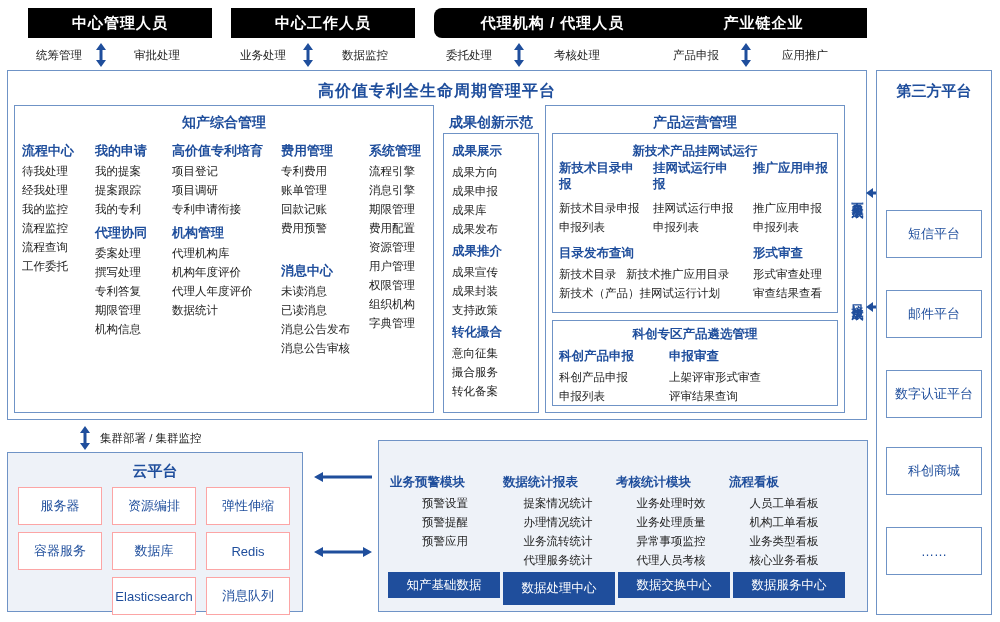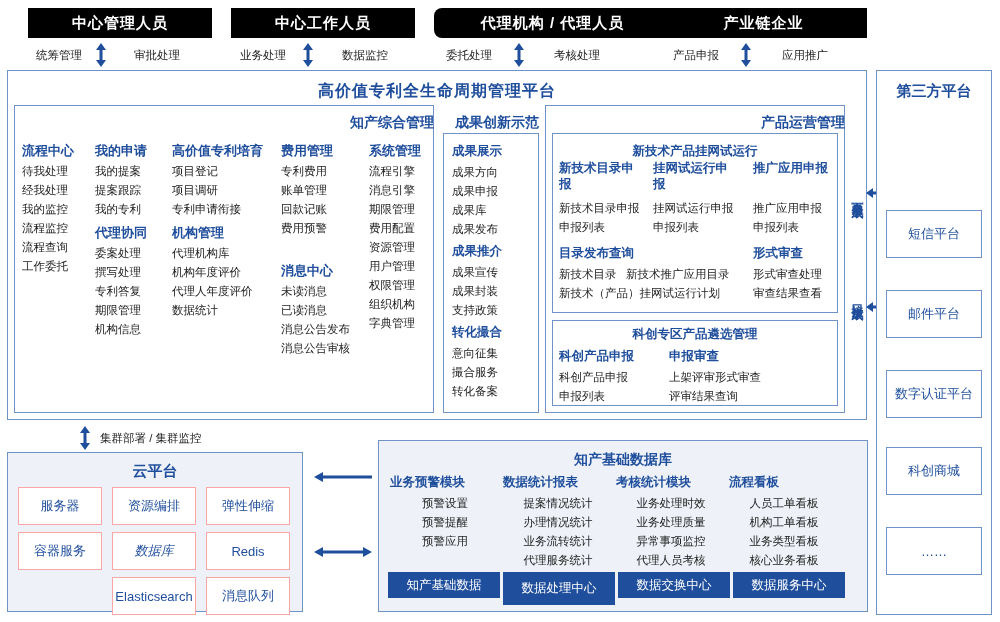--- a/index.html
+++ b/index.html
@@ -10,21 +10,21 @@
 
   
   .rolebar{background:#000000;color:#fff;font-size:15px;font-weight:bold;display:flex;align-items:center;justify-content:center;letter-spacing:1px;}
   .rolesub{font-size:11.5px;color:#222;display:flex;align-items:center;justify-content:center;}
 
   
   .platform{border:1px solid #6f93c6;background:#fff;}
   .platform-title{font-size:16px;font-weight:bold;color:#1f4e9c;text-align:center;letter-spacing:1px;}
 
   .panel{border:1px solid #6f93c6;background:#fff;}
-  .panel-title{font-size:14px;font-weight:bold;color:#1f4e9c;text-align:right;}
+  .panel-title{font-size:14px;font-weight:bold;color:#1f4e9c;text-align:center;}
 
   .colhead{font-size:13px;font-weight:bold;color:#1f4e9c;}
   .item{font-size:11.5px;color:#222;line-height:19px;white-space:nowrap;}
 
   .blockhead{font-size:12.5px;font-weight:bold;color:#1f4e9c;text-align:center;}
   .subhead{font-size:12.5px;font-weight:bold;color:#1f4e9c;}
 
   
   .tp-title{font-size:15px;font-weight:bold;color:#1f4e9c;text-align:center;}
   .tp-box{border:1px solid #6f93c6;background:#fff;display:flex;align-items:center;justify-content:center;font-size:13px;color:#1f4e9c;}
@@ -281,35 +281,34 @@
   <div class="abs capt" style="left:100px;top:430px;width:180px;height:16px;line-height:16px;">集群部署 / 集群监控</div>
 
   <div class="abs cloudbox" style="left:7px;top:452px;width:296px;height:160px;"></div>
   <div class="abs cloud-title" style="left:7px;top:460px;width:296px;height:22px;line-height:22px;">云平台</div>
 
   <div class="abs cellbox" style="left:18px;top:487px;width:84px;height:38px;">服务器</div>
   <div class="abs cellbox" style="left:112px;top:487px;width:84px;height:38px;">资源编排</div>
   <div class="abs cellbox" style="left:206px;top:487px;width:84px;height:38px;">弹性伸缩</div>
 
   <div class="abs cellbox" style="left:18px;top:532px;width:84px;height:38px;">容器服务</div>
-  <div class="abs cellbox" style="left:112px;top:532px;width:84px;height:38px;font-style:italic;">数据库</div>
+  <div class="abs cellbox" style="left:112px;top:532px;width:84px;height:38px;">数据库</div>
   <div class="abs cellbox" style="left:206px;top:532px;width:84px;height:38px;">Redis</div>
 
   <div class="abs cellbox" style="left:112px;top:577px;width:84px;height:38px;">Elasticsearch</div>
   <div class="abs cellbox" style="left:206px;top:577px;width:84px;height:38px;">消息队列</div>
 
   <svg class="abs" style="left:313px;top:470px;" width="60" height="14" viewBox="0 0 60 14">
       <path d="M1 7 L10 2 L10 5.5 L59 5.5 L59 8.5 L10 8.5 L10 12 Z" fill="#1f4e9c"></path>
     </svg>
   <svg class="abs" style="left:313px;top:545px;" width="60" height="14" viewBox="0 0 60 14">
       <path d="M1 7 L10 2 L10 5.5 L50 5.5 L50 2 L59 7 L50 12 L50 8.5 L10 8.5 L10 12 Z" fill="#1f4e9c"></path>
     </svg>
 
   <div class="abs dbbox" style="left:378px;top:440px;width:490px;height:172px;"></div>
-  <div class="abs db-title" style="left:378px;top:448px;width:490px;height:22px;line-height:22px;">知产基础数据库</div>
 
   <div class="abs dbcol-head" style="left:390px;top:474px;width:110px;">业务预警模块</div>
   <div class="abs" style="left:390px;top:494px;width:110px;">
     <div class="dbitem">预警设置</div>
     <div class="dbitem">预警提醒</div>
     <div class="dbitem">预警应用</div>
   </div>
 
   <div class="abs dbcol-head" style="left:503px;top:474px;width:110px;">数据统计报表</div>
   <div class="abs" style="left:503px;top:494px;width:110px;">

